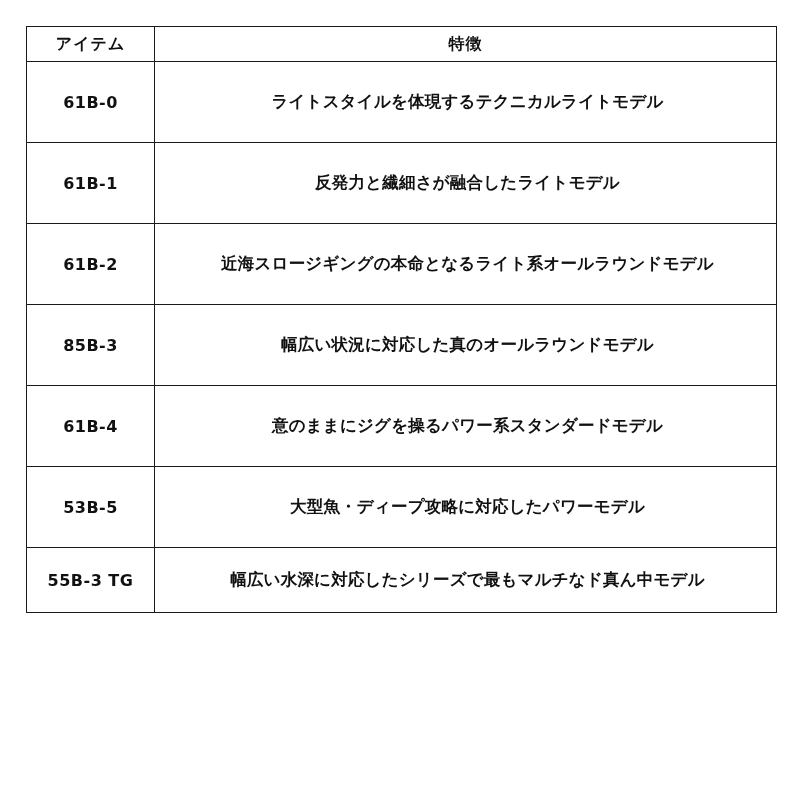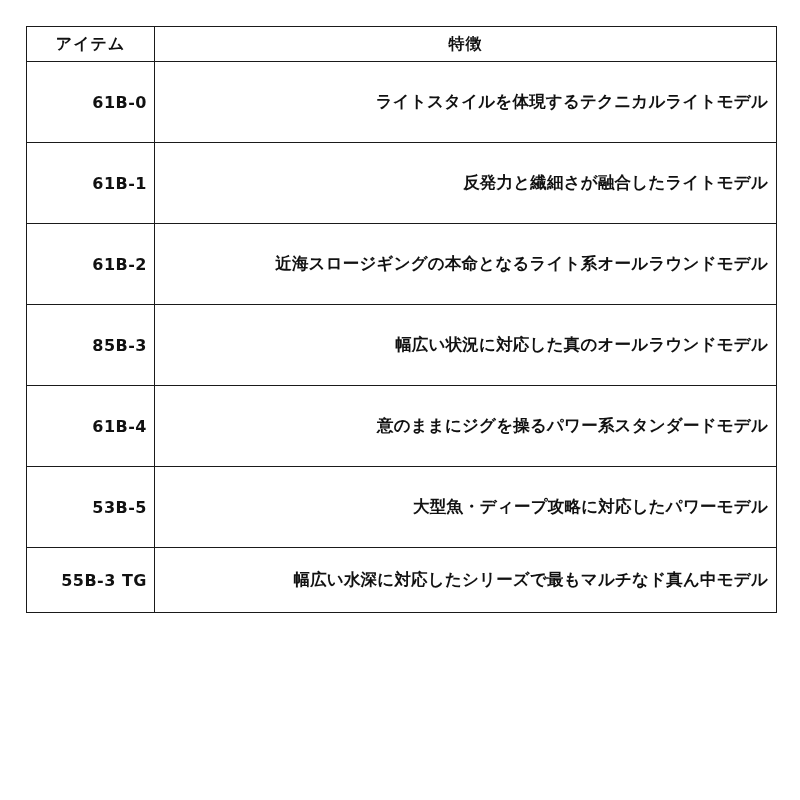--- a/index.html
+++ b/index.html
@@ -42,28 +42,28 @@
     padding: 2px 4px;
   }
   table.spec thead th.h-item {
     text-align: center;
   }
   table.spec thead th.h-feat {
     text-align: center;
     margin-top: 48px;
   }
   table.spec td.item-cell {
-    text-align: right;
+    text-align: center;
     font-size: 16px;
     font-weight: bold;
     letter-spacing: 0.5px;
-    padding: 4px 7px;
+    padding: 4px 14px;
   }
   table.spec td.feat-cell {
-    text-align: right;
+    text-align: center;
     font-size: 16.5px;
     font-weight: bold;
     letter-spacing: 0.2px;
     padding: 6px 8px 6px 12px;
     line-height: 1.45;
     font-family: Liberation Serif, serif;
   }
   tr.row-tall td { height: 68px; }
   tr.row-mid td  { height: 60px; }
   tr.row-short td { height: 52px; }

